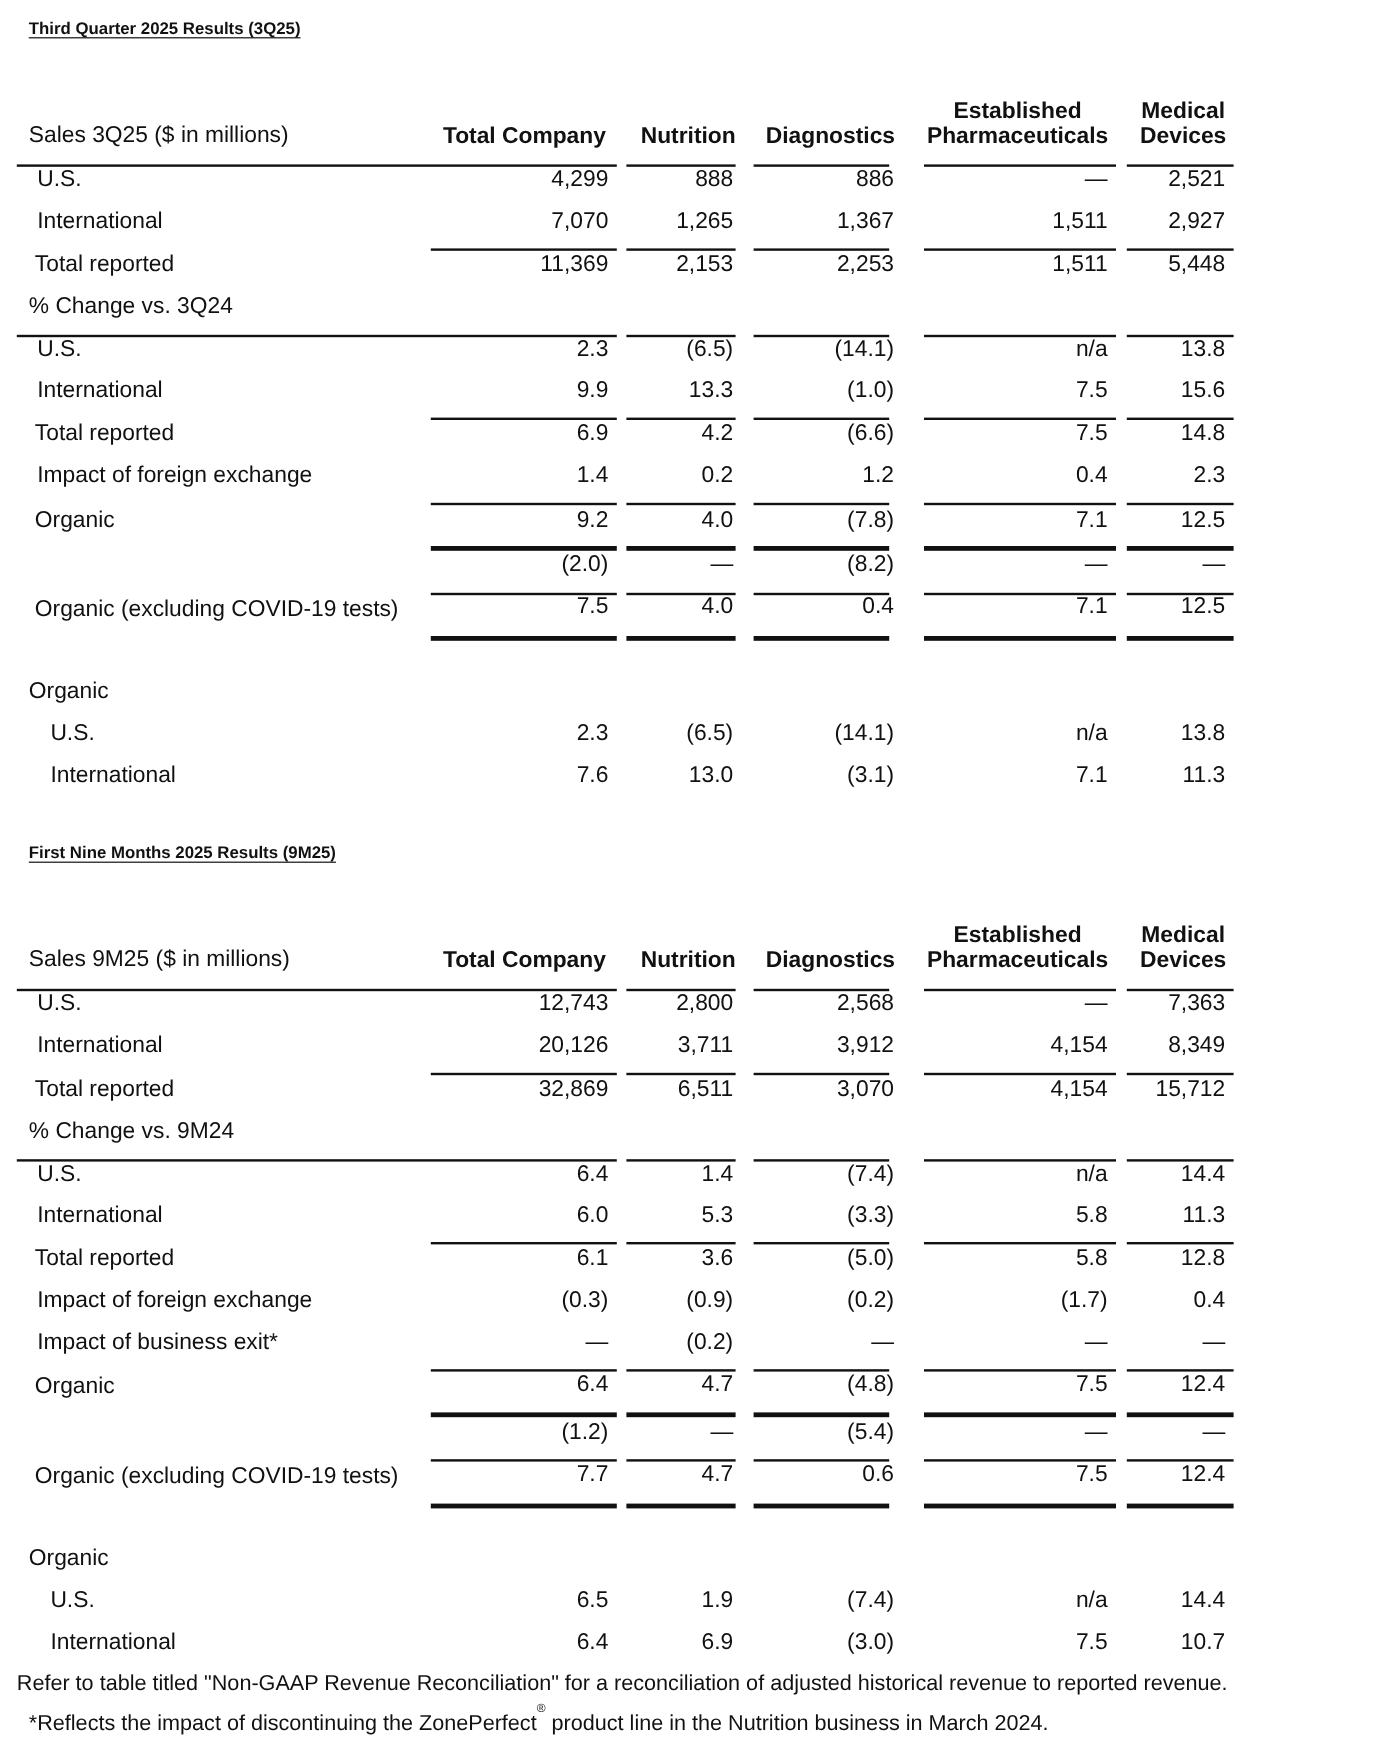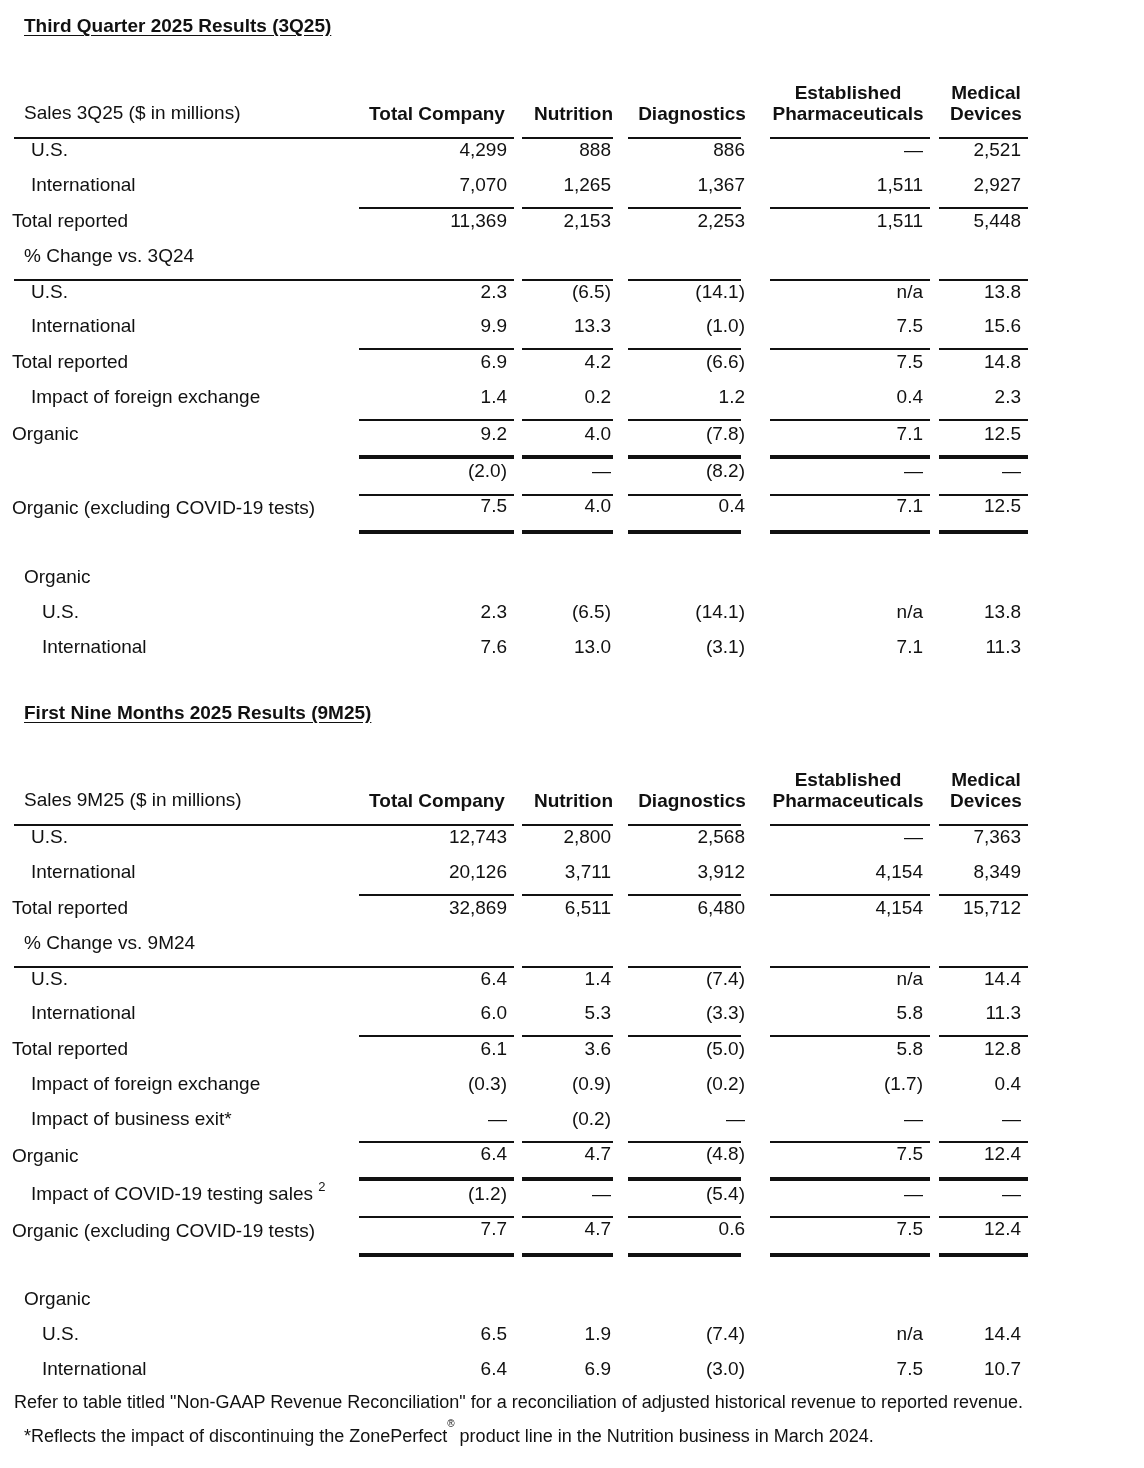--- a/index.html
+++ b/index.html
@@ -1,21 +1,21 @@
 <!DOCTYPE html>
 <html><head>
 <meta charset="utf-8">
 <style>
   html, body { margin: 0; padding: 0; background: #ffffff; }
   body { width: 1144px; height: 1468px; position: relative; overflow: hidden;
          font-family: "Liberation Sans", sans-serif; color: #111111; font-size: 19px; }
   .abs { position: absolute; white-space: nowrap; }
-  .title { font-weight: bold; text-decoration: underline; text-underline-offset: 3px; font-size: 19px; }
+  .title { font-weight: bold; text-decoration: underline; text-underline-offset: 3px; font-size: 14px; }
   .row { position: absolute; left: 0; width: 1144px; height: 28px; }
-  .row .lbl { position: absolute; left: 12px; top: 0; line-height: 28px; white-space: nowrap; }
+  .row .lbl { position: absolute; left: 29px; top: 0; line-height: 28px; white-space: nowrap; }
   .row .lbl.indent { left: 31px; }
   .row .lbl.indent2 { left: 42px; }
   .row .v { position: absolute; top: 0; line-height: 28px; text-align: right; white-space: nowrap; }
   .c0 { right: calc(1144px - 507px); }
   .c1 { right: calc(1144px - 611px); }
   .c2 { right: calc(1144px - 745px); }
   .c3 { right: calc(1144px - 923px); }
   .c4 { right: calc(1144px - 1021px); }
   .bold { font-weight: normal; }
   .hdr { position: absolute; font-weight: bold; text-align: center; line-height: 21px; white-space: nowrap; }
@@ -219,21 +219,21 @@
 </div>
 <div class="rule" style="left:359px; width:155px; top:894px;"></div>
 <div class="rule" style="left:522px; width:91px; top:894px;"></div>
 <div class="rule" style="left:628px; width:113px; top:894px;"></div>
 <div class="rule" style="left:770px; width:160px; top:894px;"></div>
 <div class="rule" style="left:939px; width:89px; top:894px;"></div>
 <div class="row" style="top:894px;">
   <span class="lbl">Total reported</span>
   <span class="v c0">32,869</span>
     <span class="v c1">6,511</span>
-    <span class="v c2">6,480</span>
+    <span class="v c2">3,070</span>
     <span class="v c3">4,154</span>
     <span class="v c4">15,712</span>
 </div>
 
 <div class="abs bold" style="left:24px; top:932px;">% Change vs. 9M24</div>
 <div class="rule" style="left:14px; width:500px; top:966px;"></div>
 <div class="rule" style="left:522px; width:91px; top:966px;"></div>
 <div class="rule" style="left:628px; width:113px; top:966px;"></div>
 <div class="rule" style="left:770px; width:160px; top:966px;"></div>
 <div class="rule" style="left:939px; width:89px; top:966px;"></div>
@@ -295,21 +295,20 @@
     <span class="v c2" style="top:-2px;">(4.8)</span>
     <span class="v c3" style="top:-2px;">7.5</span>
     <span class="v c4" style="top:-2px;">12.4</span>
 </div>
 <div class="rule thick" style="left:359px; width:155px; top:1177px;"></div>
 <div class="rule thick" style="left:522px; width:91px; top:1177px;"></div>
 <div class="rule thick" style="left:628px; width:113px; top:1177px;"></div>
 <div class="rule thick" style="left:770px; width:160px; top:1177px;"></div>
 <div class="rule thick" style="left:939px; width:89px; top:1177px;"></div>
 <div class="row" style="top:1180px;">
-  <span class="lbl indent"><span>Impact of COVID-19 testing sales</span> <sup>2</sup></span>
   <span class="v c0">(1.2)</span>
     <span class="v c1">—</span>
     <span class="v c2">(5.4)</span>
     <span class="v c3">—</span>
     <span class="v c4">—</span>
 </div>
 <div class="rule" style="left:359px; width:155px; top:1216px;"></div>
 <div class="rule" style="left:522px; width:91px; top:1216px;"></div>
 <div class="rule" style="left:628px; width:113px; top:1216px;"></div>
 <div class="rule" style="left:770px; width:160px; top:1216px;"></div>

